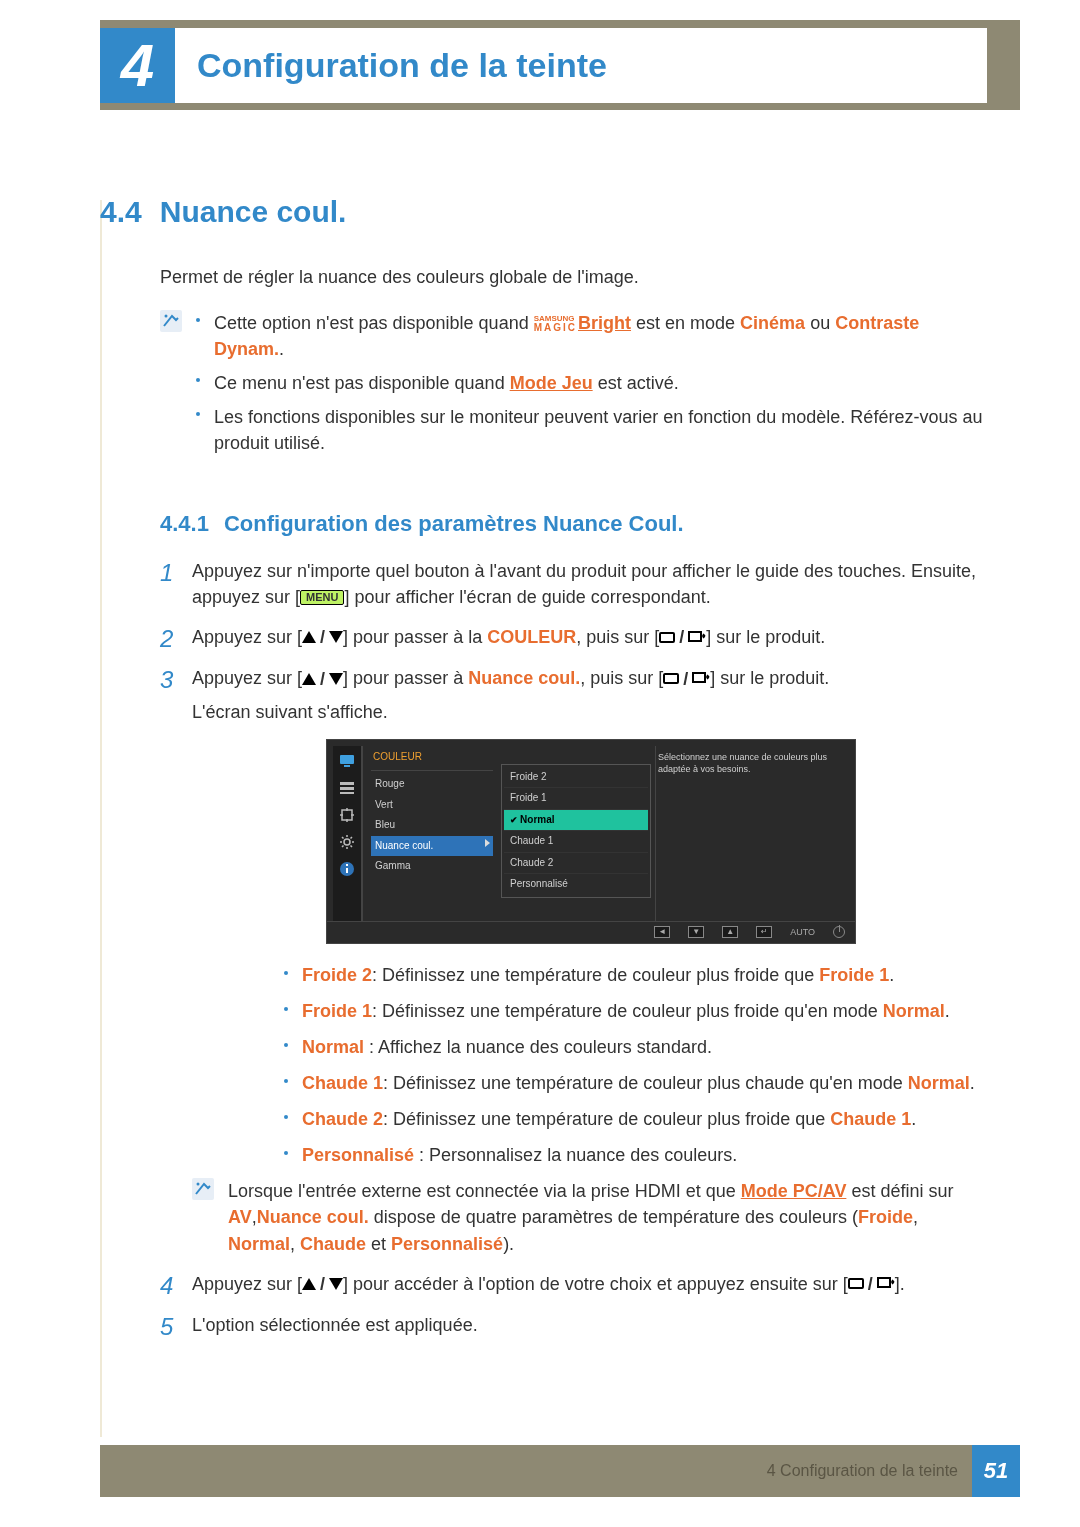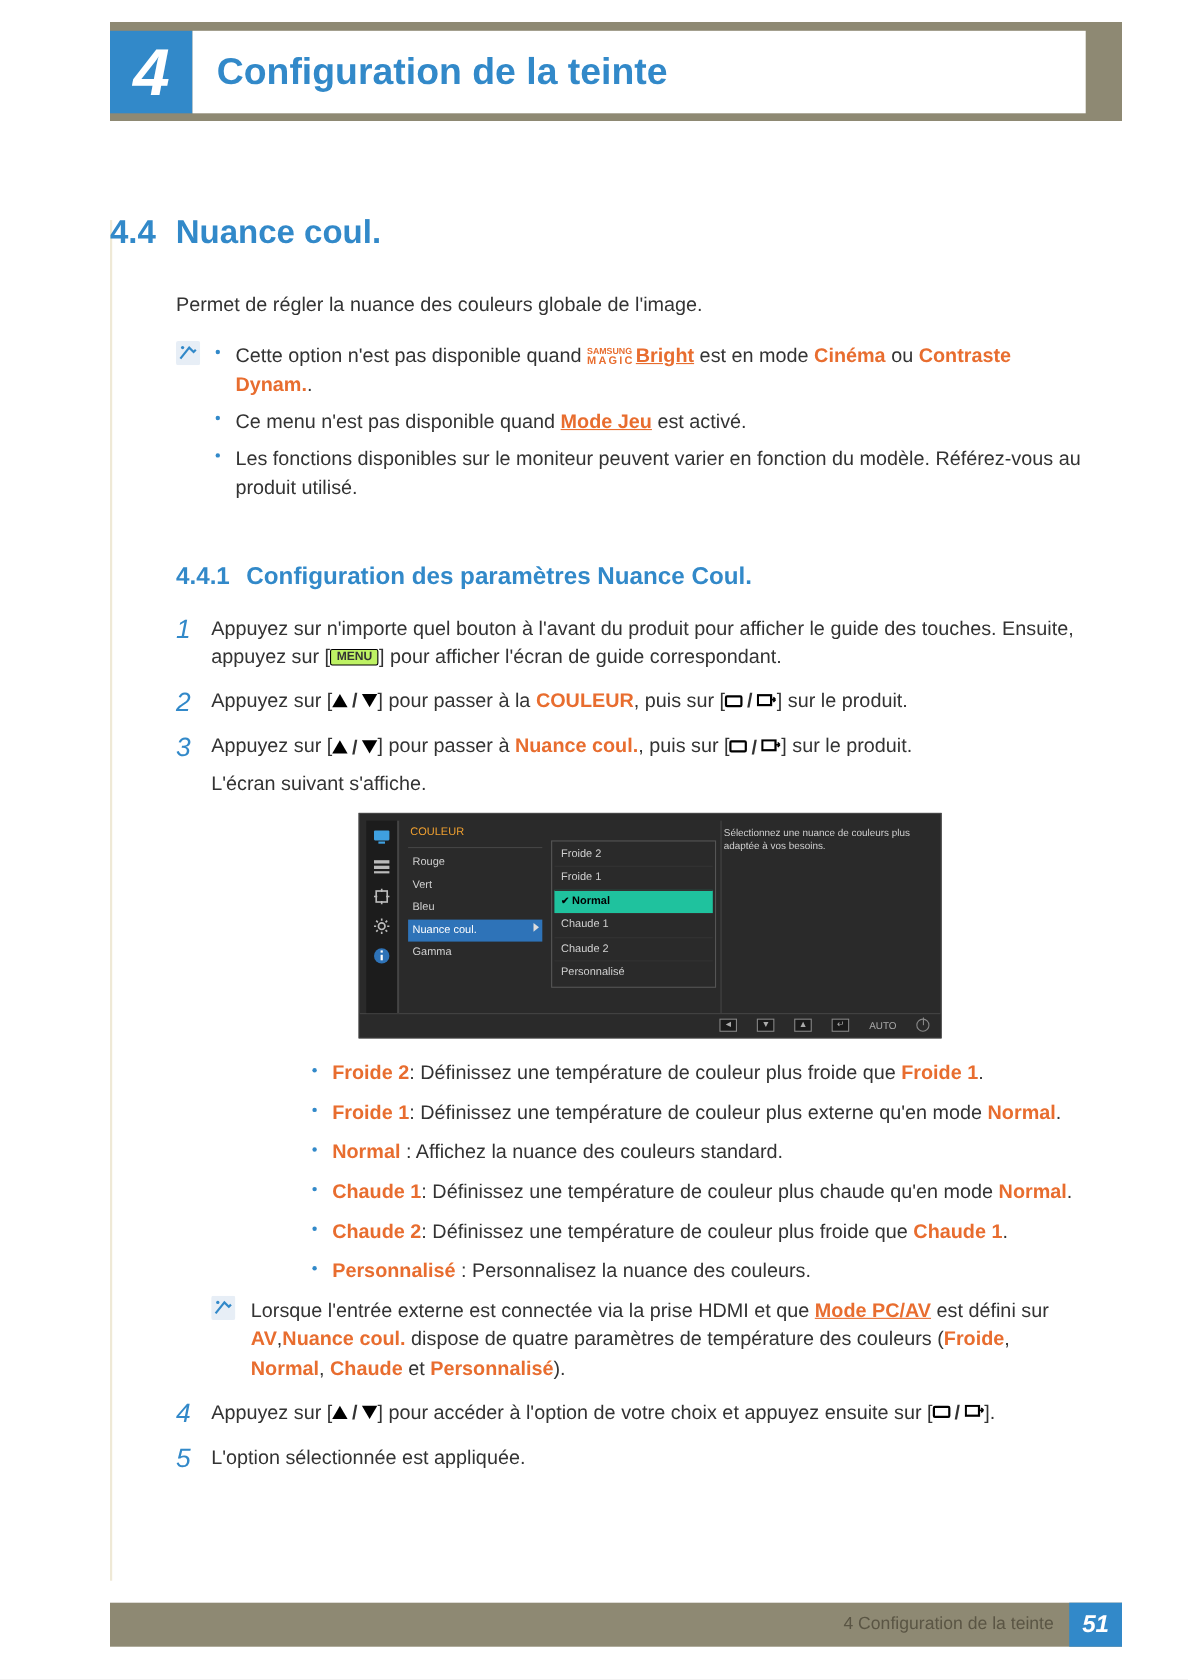--- a/index.html
+++ b/index.html
@@ -121,21 +121,21 @@
 
   .desc-list { margin-left: 92px; margin-top: 4px; }
   .desc-list li {
     list-style:none; position:relative; padding-left:18px; margin-bottom: 10px;
   }
   .desc-list li::before {
     content:""; position:absolute; left:0; top:9px; width:4px; height:4px; background:#3289c9; border-radius:50%;
   }
 
   .footer-band {
-    position:absolute; left:100px; right:60px; bottom:30px; height:40px;
+    position:absolute; left:100px; right:60px; bottom:30px; height:52px;
     background:#8e8973; display:flex; align-items:stretch; justify-content:flex-end;
   }
   .footer-label {
     display:flex; align-items:center; padding: 0 14px; color:#5a5544; font-size:16px;
   }
   .footer-page {
     width:48px; background:#3289c9; color:#fff; display:flex; align-items:center;
     justify-content:center; font-size:22px; font-weight:bold; font-style: italic;
   }
   .left-line { position:absolute; left:100px; top:200px; bottom:90px; width:2px; background:#efe9d6; }
@@ -302,21 +302,21 @@
                   <span class="mini">↵</span>
                 </span>
               <span class="txtbtn">AUTO</span>
               <span class="pwr"></span>
             </div>
           </div>
         </div>
 
         <ul class="desc-list" id="opt-list">
             <li><span class="red">Froide 2</span><span>: Définissez une température de couleur plus froide que </span><span class="red">Froide 1</span><span>.</span></li>
-            <li><span class="red">Froide 1</span><span>: Définissez une température de couleur plus externe qu'en mode </span><span class="red">Normal</span><span>.</span></li>
+            <li><span class="red">Froide 1</span><span>: Définissez une température de couleur plus froide qu'en mode </span><span class="red">Normal</span><span>.</span></li>
             <li><span class="red">Normal</span><span> : Affichez la nuance des couleurs standard.</span><span></span></li>
             <li><span class="red">Chaude 1</span><span>: Définissez une température de couleur plus chaude qu'en mode </span><span class="red">Normal</span><span>.</span></li>
             <li><span class="red">Chaude 2</span><span>: Définissez une température de couleur plus froide que </span><span class="red">Chaude 1</span><span>.</span></li>
             <li><span class="red">Personnalisé</span><span> : Personnalisez la nuance des couleurs.</span><span></span></li>
           </ul>
 
         <div class="note-block" style="margin-left:0; margin-top:8px;">
           <span class="note-icon">
             <svg viewBox="0 0 22 22">
                 <rect x="0" y="0" width="22" height="22" rx="2" fill="#e7eef6"></rect>

